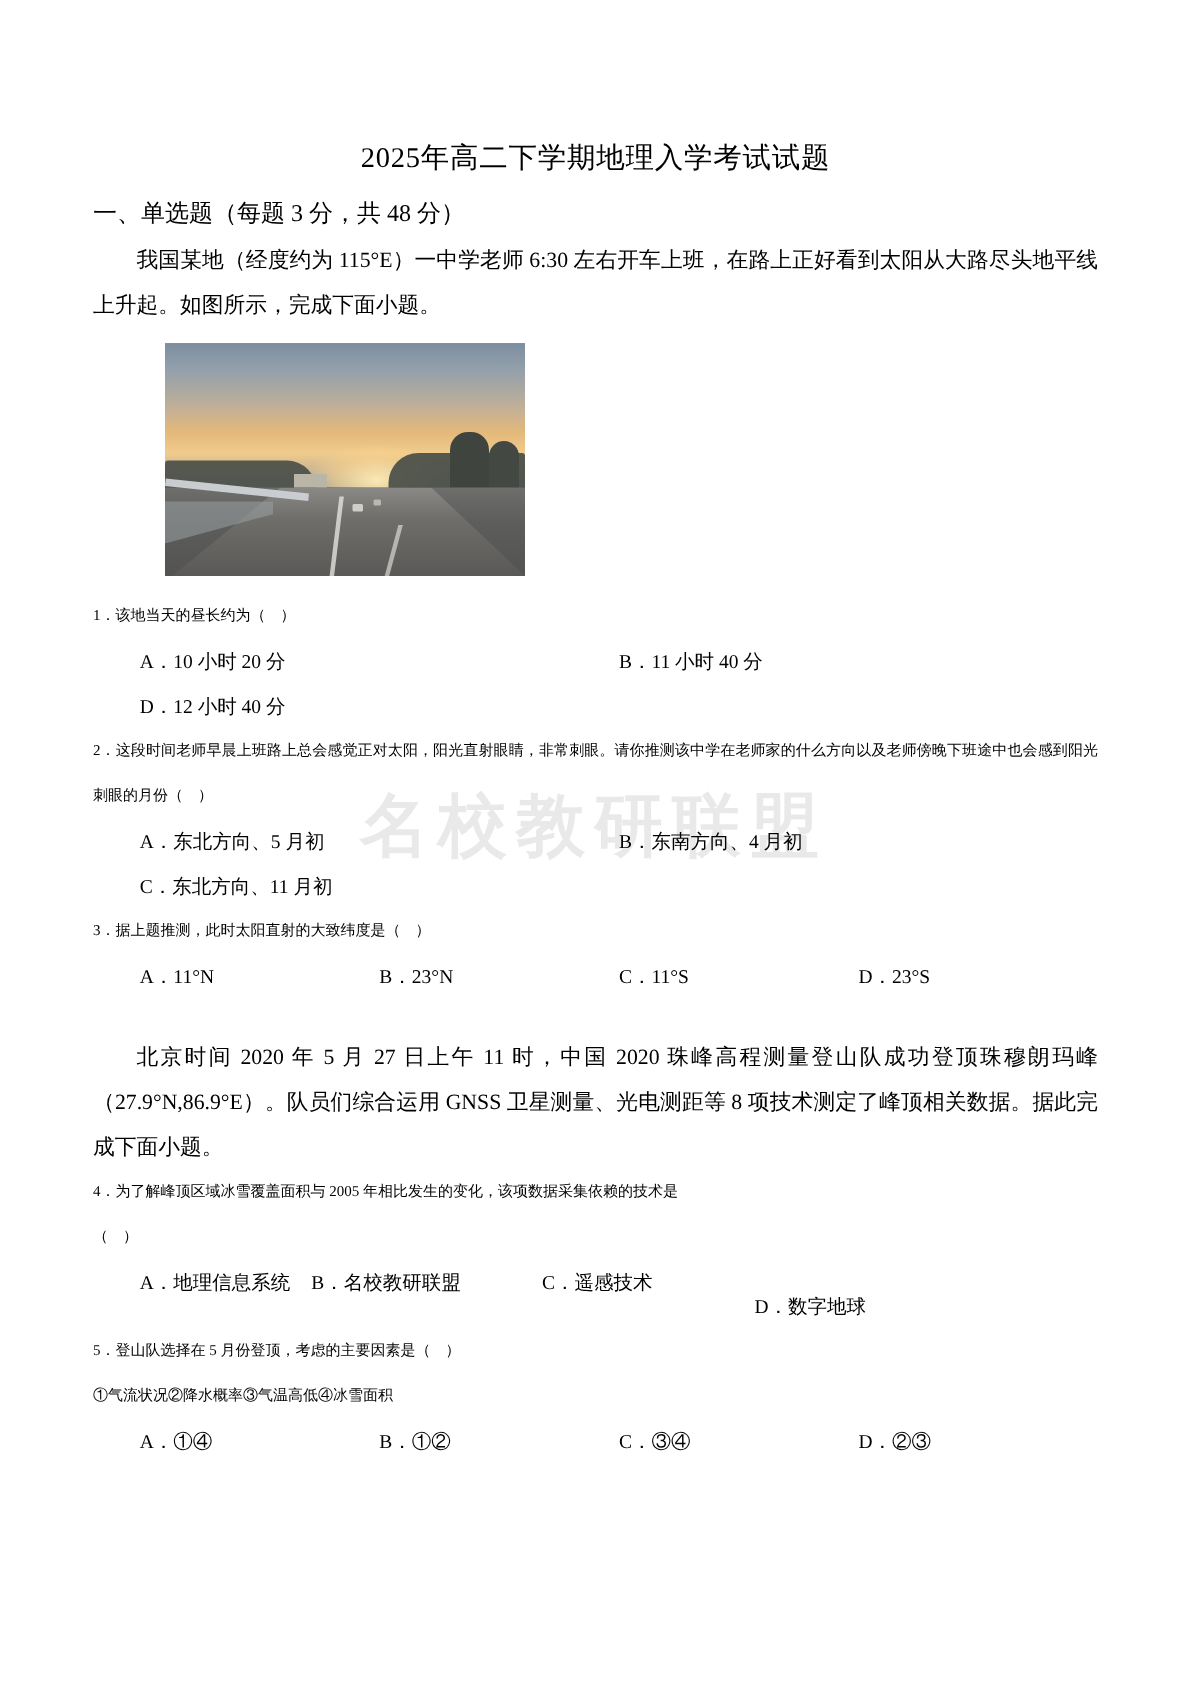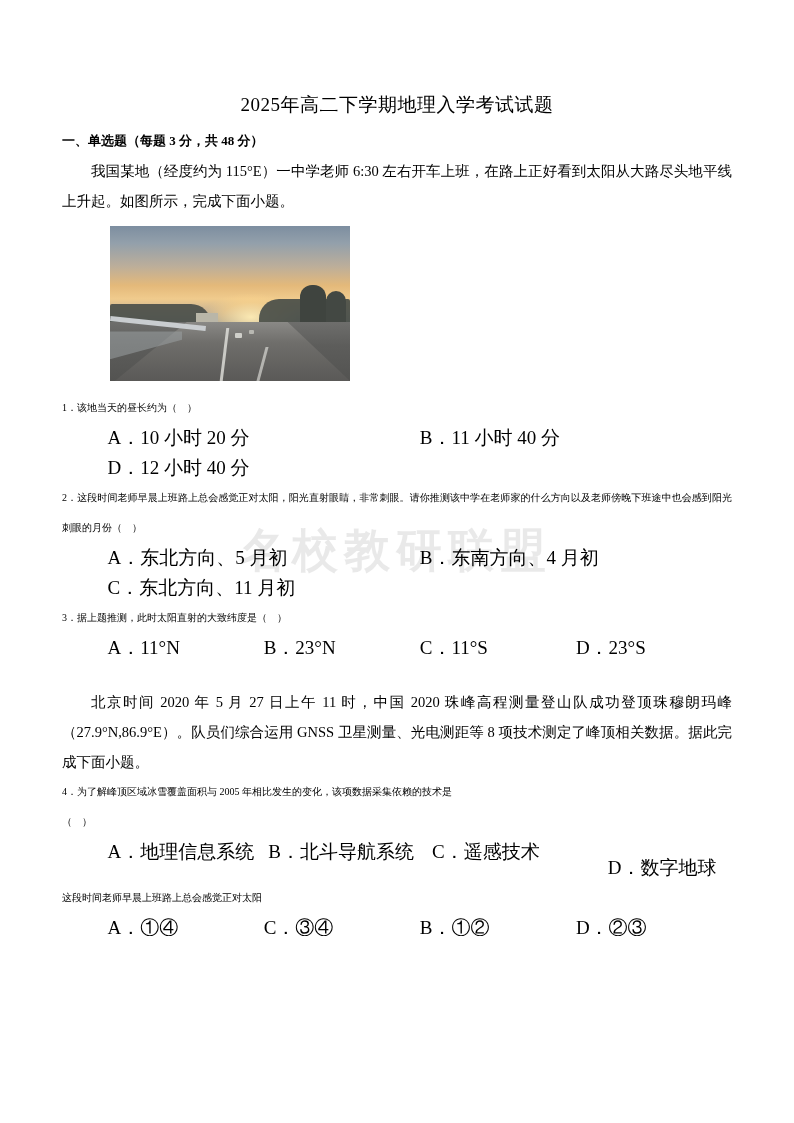--- a/index.html
+++ b/index.html
@@ -20,40 +20,40 @@
     padding: 92px 62px 40px 62px;
   }
   .doc-title {
     text-align: center;
     font-size: 19px;
     font-weight: normal;
     letter-spacing: 0.5px;
     margin: 0 0 14px 0;
   }
   .section-head {
-    font-size: 13px;
-    font-weight: bold;
+    font-size: 16px;
+    font-weight: normal;
     margin: 0 0 6px 0;
   }
   .para {
     font-size: 14.5px;
     line-height: 30px;
     text-indent: 2em;
     margin: 0;
     text-align: justify;
   }
   .q {
     font-size: 10px;
     line-height: 30px;
     margin: 0;
     text-align: justify;
   }
   .opts {
     display: flex;
-    font-size: 19px;
+    font-size: 13px;
     line-height: 30px;
     padding-left: 2.4em;
   }
   .opts.two > span { width: 50%; }
   .opts.four > span { width: 25%; }
   .opts.custom > span { margin-right: 14px; }
   .gap-l { height: 24px; }
 
   
   .photo-wrap {
@@ -207,26 +207,29 @@
   <div class="gap-l"></div>
 
   <p class="para">北京时间 2020 年 5 月 27 日上午 11 时，中国 2020 珠峰高程测量登山队成功登顶珠穆朗玛峰（27.9°N,86.9°E）。队员们综合运用 GNSS 卫星测量、光电测距等 8 项技术测定了峰顶相关数据。据此完成下面小题。</p>
 
   <p class="q">
     <span>4．</span><span>为了解峰顶区域冰雪覆盖面积与 2005 年相比发生的变化，该项数据采集依赖的技术是</span>
   </p>
   <p class="q">（　）</p>
   <div class="opts custom">
     <span>A．地理信息系统</span>
-    <span>B．北斗导航系统</span>
-    <span style="margin-left:4px;">C．遥感技术</span>
+    <span>B．名校教研联盟</span>
+    <span style="margin-left:40px;">C．遥感技术</span>
     <span style="margin-left:54px;margin-top:16px;">D．数字地球</span>
   </div>
 
-  <p class="q">这段时间老师早晨上班路上总会感觉正对太阳</p>
+  <p class="q">
+    <span>5．</span><span>登山队选择在 5 月份登顶，考虑的主要因素是（　）</span>
+  </p>
+  <p class="q">①气流状况②降水概率③气温高低④冰雪面积</p>
   <div class="opts four">
     <span>A．①④</span>
+    <span>B．①②</span>
     <span>C．③④</span>
-    <span>B．①②</span>
     <span>D．②③</span>
   </div>
 
 </div>
 
 </body></html>

